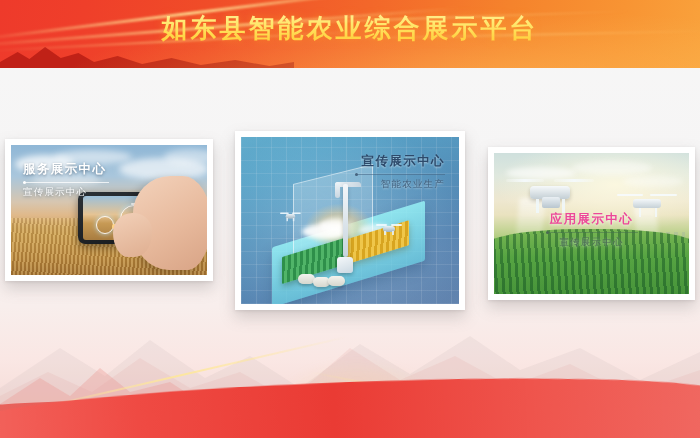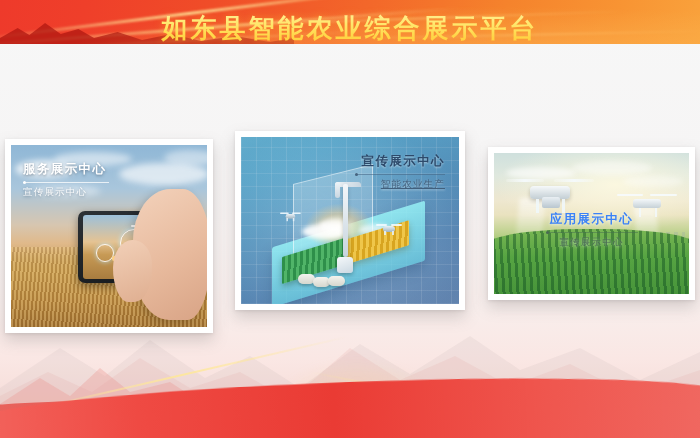--- a/index.html
+++ b/index.html
@@ -52,21 +52,21 @@
   .ray-b{left:44%;bottom:34px;width:46%;transform:rotate(11deg);}
   .ray-c{left:36%;bottom:18px;width:34%;transform:rotate(6deg);opacity:.6;}
   .warm-glow{
     position:absolute;left:36%;bottom:-10px;width:30%;height:90px;
     background:radial-gradient(ellipse at 50% 100%,rgba(255,214,150,.75),rgba(255,214,150,0) 70%);
     filter:blur(4px);
   }
 
   
   .banner{
-    position:absolute;left:0;top:0;width:700px;height:44px;overflow:hidden;
+    position:absolute;left:0;top:0;width:700px;height:68px;overflow:hidden;
     background:linear-gradient(100deg,#ee3a2b 0%,#ef3f2a 12%,#f04d28 30%,#f3672a 52%,#f5832c 72%,#f89433 88%,#f9a23c 100%);
   }
   .banner:after{
     content:"";position:absolute;inset:0;
     background:radial-gradient(ellipse at 70% 120%,rgba(255,190,90,.55),rgba(255,160,60,0) 62%);
   }
   .b-streak{position:absolute;height:3px;filter:blur(1.1px);
     background:linear-gradient(90deg,rgba(255,220,140,0),rgba(255,226,150,.9),rgba(255,235,180,0));}
   .b-s1{left:-4%;top:12px;width:62%;transform:rotate(-7deg);}
   .b-s2{left:-6%;top:26px;width:72%;transform:rotate(-4.4deg);opacity:.8;}
@@ -95,21 +95,21 @@
 
   
   .card{
     position:absolute;background:#fff;
     box-shadow:0 7px 14px rgba(120,110,110,.28), 0 1px 3px rgba(120,110,110,.18);
     overflow:hidden;
   }
   .card-inner{position:absolute;inset:6px;overflow:hidden;}
   .card .pic{position:absolute;inset:0;overflow:hidden;}
 
-  .card-left{left:5px;top:139px;width:208px;height:194px;}
+  .card-left{left:5px;top:139px;width:208px;height:142px;}
   .card-mid{left:235px;top:131px;width:230px;height:179px;}
   .card-right{left:488px;top:147px;width:207px;height:153px;}
 
   
   .ctext{position:absolute;z-index:5;}
   .ctitle{
     font-size:12.5px;font-weight:bold;letter-spacing:1.4px;color:#ffffff;
     text-shadow:0 1px 3px rgba(40,60,80,.55);white-space:nowrap;
   }
   .cline{height:1px;margin:4px 0 3px;background:rgba(255,255,255,.75);position:relative;}
@@ -118,27 +118,27 @@
     font-size:9.5px;letter-spacing:1.2px;color:rgba(255,255,255,.95);
     text-shadow:0 1px 3px rgba(40,60,80,.5);white-space:nowrap;
   }
   .t-left{left:12px;top:16px;text-align:left;}
   .t-left .cline{width:86px;}
   .t-left .cline:before{left:0;}
   .t-mid{right:14px;top:16px;text-align:right;}
   .t-mid .cline{width:90px;margin-left:auto;}
   .t-mid .cline:before{left:0;}
   .t-mid .ctitle{color:#2d4a6b;text-shadow:0 1px 2px rgba(255,255,255,.5);}
-  .t-mid .csub{color:#42607d;text-shadow:0 1px 2px rgba(255,255,255,.45);text-decoration:underline;}
+  .t-mid .csub{color:#42607d;text-shadow:0 1px 2px rgba(255,255,255,.45);}
   .t-mid .cline{background:rgba(70,100,130,.55);}
   .t-mid .cline:before{background:#46647f;}
   .t-right{left:50%;transform:translateX(-50%);top:58px;text-align:center;}
   .t-right .cline{width:92px;margin:4px auto 3px;}
   .t-right .cline:before{left:0;}
-  .t-right .ctitle{color:#3b82f6;text-shadow:0 1px 3px rgba(255,255,255,.65);}
+  .t-right .ctitle{color:#ec4899;text-shadow:0 1px 3px rgba(255,255,255,.65);}
   .t-right .csub{color:#4a6a53;text-shadow:0 1px 3px rgba(255,255,255,.6);}
   .t-right .cline{background:rgba(70,110,80,.5);}
   .t-right .cline:before{background:#4a6a53;}
 
   
   .pic-left{background:linear-gradient(180deg,#8fb7d6 0%,#a9c6dc 24%,#d7c6b0 44%,#e0b98a 54%,#caa365 64%,#b98f4e 78%,#a87c3f 100%);}
   .pl-sun{position:absolute;left:34%;top:34%;width:110px;height:70px;
     background:radial-gradient(ellipse at 50% 50%,rgba(255,240,200,.95),rgba(255,210,140,.45) 42%,rgba(255,200,130,0) 72%);}
   .pl-cloud{position:absolute;border-radius:50%;background:rgba(255,255,255,.75);filter:blur(3px);}
   .pl-c1{left:2%;top:8%;width:60px;height:18px;}

